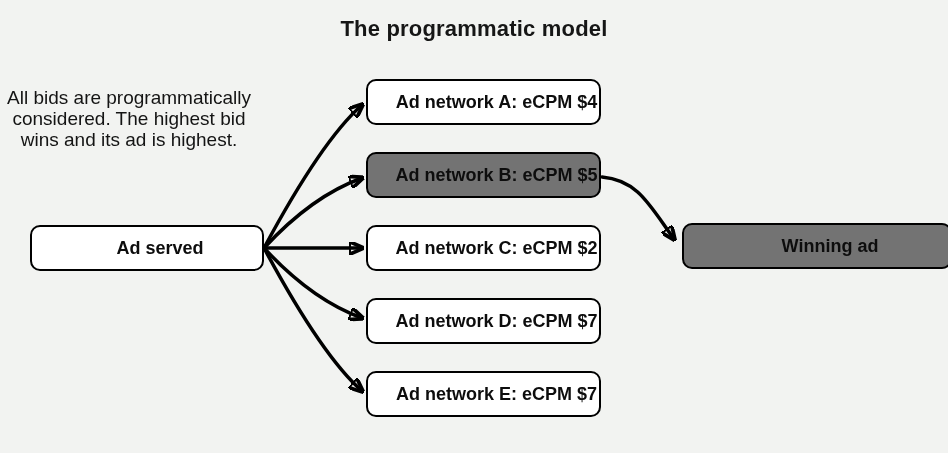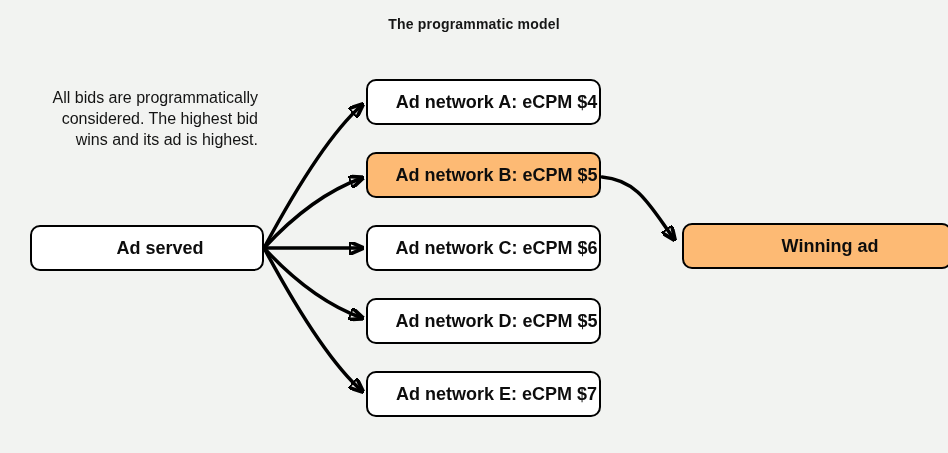--- a/index.html
+++ b/index.html
@@ -15,51 +15,51 @@
     position: absolute;
     left: 0; top: 0;
     width: 948px; height: 453px;
   }
   .title {
     position: absolute;
     top: 16px;
     left: 0;
     width: 100%;
     text-align: center;
-    font-size: 14px;
+    font-size: 22px;
     font-weight: 700;
     letter-spacing: 0.2px;
     color: #161616;
   }
   .note {
     position: absolute;
     left: 0;
     top: 87px;
     width: 258px;
-    text-align: right;
-    font-size: 16px;
+    text-align: center;
+    font-size: 19px;
     line-height: 21px;
     color: #141414;
   }
   .node {
     position: absolute;
     height: 46px;
     background: #ffffff;
     border: 2px solid #000000;
     border-radius: 10px;
     display: flex;
     align-items: center;
     justify-content: center;
     font-size: 18px;
     font-weight: 700;
     color: #0d0d0d;
     white-space: nowrap;
     padding-left: 26px;
   }
-  .node.highlight { background: #fdba74; align-items: center; }
+  .node.highlight { background: #737373; align-items: center; }
   .node-ad-request { left: 30px; top: 225px; width: 234px; }
   .node-network   { left: 366px; width: 235px; }
   .node-network-a { top: 79px; }
   .node-network-b { top: 152px; }
   .node-network-c { top: 225px; }
   .node-network-d { top: 298px; }
   .node-network-e { top: 371px; }
   .node-winning   { left: 682px; top: 223px; width: 270px; }
   .arrows {
     position: absolute;
@@ -102,25 +102,25 @@
 
   <div class="node node-network node-network-a">
     <span>Ad network A: eCPM $4</span>
   </div>
 
   <div class="node node-network node-network-b highlight">
     <span>Ad network B: eCPM $5</span>
   </div>
 
   <div class="node node-network node-network-c">
-    <span>Ad network C: eCPM $6</span>
+    <span>Ad network C: eCPM $2</span>
   </div>
 
   <div class="node node-network node-network-d">
-    <span>Ad network D: eCPM $5</span>
+    <span>Ad network D: eCPM $7</span>
   </div>
 
   <div class="node node-network node-network-e">
     <span>Ad network E: eCPM $7</span>
   </div>
 
   <div class="node node-winning highlight">
     <span>Winning ad</span>
   </div>
 

